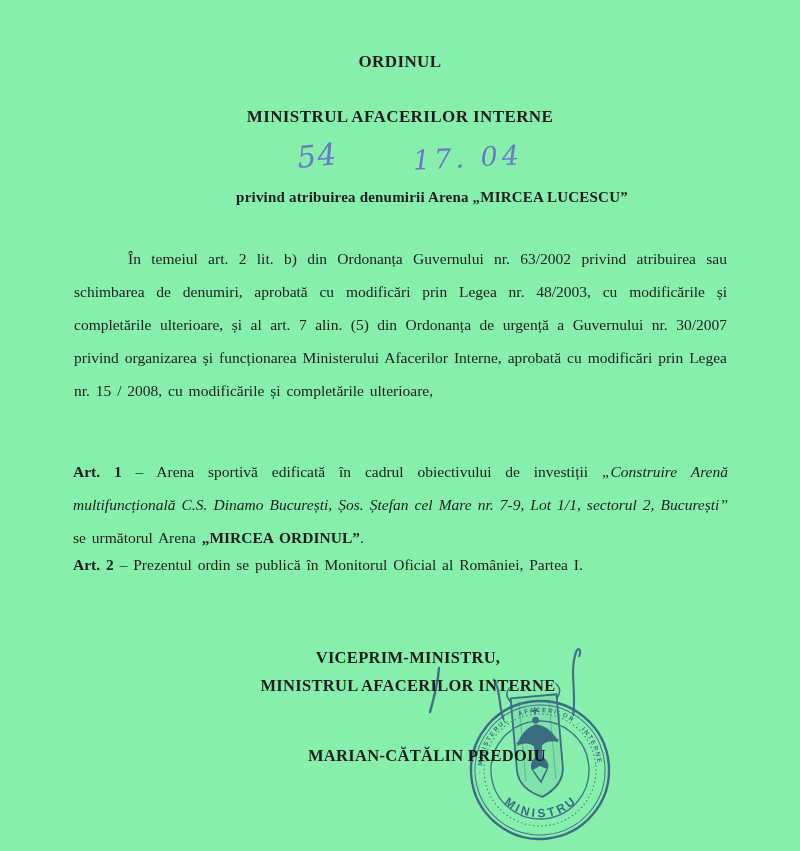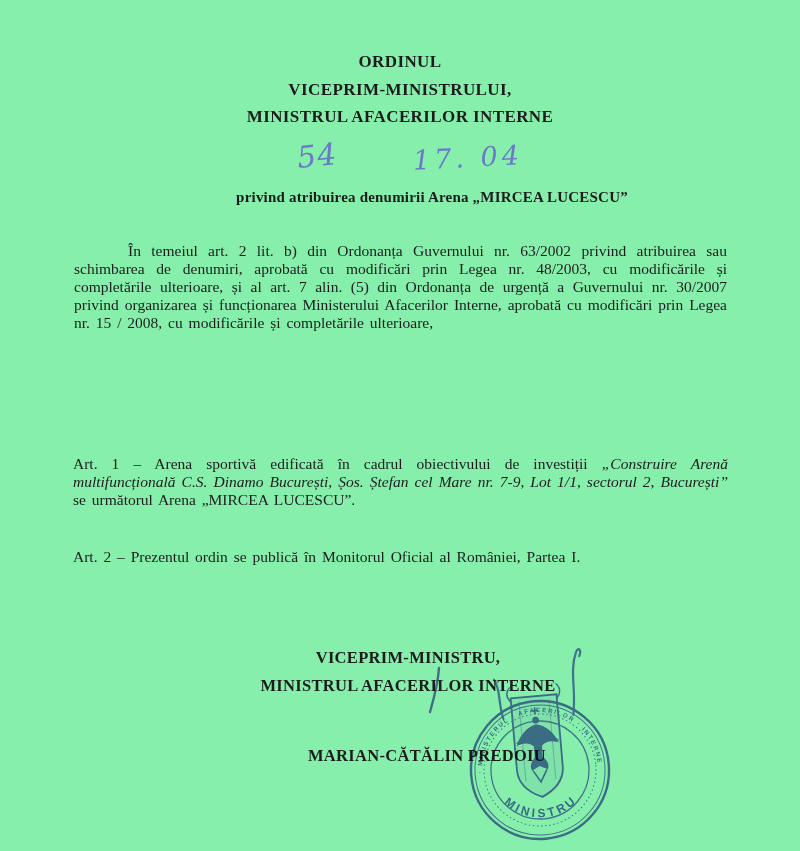--- a/index.html
+++ b/index.html
@@ -2,59 +2,58 @@
 <html><head>
 <meta charset="utf-8">
 <style>
   html,body{margin:0;padding:0;background:#ffffff;}
   .page{
     position:relative;width:800px;height:851px;background:#86efac;
     font-family:"Liberation Serif","DejaVu Serif",serif;color:#1c1c1c;overflow:hidden;
   }
   .abs{position:absolute;}
   .c{left:0;width:100%;text-align:center;}
-  .b{font-weight:400;}
+  .b{font-weight:700;}
   .i{font-style:italic;}
   .title-line{font-size:17px;font-weight:700;letter-spacing:.4px;}
   .nr-line{font-size:17px;font-weight:700;letter-spacing:.3px;}
   .dots{letter-spacing:1.2px;font-weight:700;}
   .subject{font-size:15px;font-weight:700;letter-spacing:.2px;padding-left:32px;}
   .bodytext{
-    font-size:15.5px;line-height:18px;text-align:justify;
+    font-size:15.5px;line-height:33px;text-align:justify;
     word-spacing:2px;
   }
   .order-clause{font-size:16px;font-weight:700;letter-spacing:.2px;}
   .article{left:73px;right:72px;}
   .sig{font-size:16.5px;font-weight:700;letter-spacing:.3px;}
   .handwriting{
     font-family:"DejaVu Serif",serif;font-style:italic;
     color:#6a6fc9;opacity:.92;
   }
   .hw-nr{font-size:30px;transform:rotate(-6deg);letter-spacing:1px;}
   .hw-date{font-size:27px;transform:rotate(-3deg);letter-spacing:4px;}
   .stamp-wrap{mix-blend-mode:multiply;}
 </style>
 </head>
 <body>
 
 <div class="page">
 
   <div class="abs c title-line" style="top:52px">ORDINUL</div>
-  <div class="abs c title-line" style="top:80px">VICEPRIM-MINISTRULUI,</div>
   <div class="abs c title-line" style="top:107px">MINISTRUL AFACERILOR INTERNE</div>
 
   <div class="abs handwriting hw-nr" style="left:297px;top:138px">54</div>
   <div class="abs handwriting hw-date" style="left:413px;top:142px">17. 04</div>
 
   <div class="abs c subject" style="top:189px">privind atribuirea denumirii Arena „MIRCEA LUCESCU”</div>
 
   <div class="abs bodytext" style="top:242px;left:74px;right:73px;text-indent:54px">În temeiul art. 2 lit. b) din Ordonanța Guvernului nr. 63/2002 privind atribuirea sau schimbarea de denumiri, aprobată cu modificări prin Legea nr. 48/2003, cu modificările și completările ulterioare, și al art. 7 alin. (5) din Ordonanța de urgență a Guvernului nr. 30/2007 privind organizarea și funcționarea Ministerului Afacerilor Interne, aprobată cu modificări prin Legea nr. 15 / 2008, cu modificările și completările ulterioare,</div>
 
 
-  <div class="abs bodytext article" style="top:455px"><span class="b">Art.&nbsp;1 </span><span>– Arena sportivă edificată în cadrul obiectivului de investiții </span><span class="i">„Construire Arenă multifuncțională C.S. Dinamo București, Șos. Ștefan cel Mare nr. 7-9, Lot 1/1, sectorul 2, București”</span><span> se următorul Arena </span><span class="b">„MIRCEA LUCESCU”</span><span>.</span></div>
+  <div class="abs bodytext article" style="top:455px"><span class="b">Art.&nbsp;1 </span><span>– Arena sportivă edificată în cadrul obiectivului de investiții </span><span class="i">„Construire Arenă multifuncțională C.S. Dinamo București, Șos. Ștefan cel Mare nr. 7-9, Lot 1/1, sectorul 2, București”</span><span> se următorul Arena </span><span class="b">„MIRCEA ORDINUL”</span><span>.</span></div>
 
   <div class="abs bodytext article" style="top:548px"><span class="b">Art.&nbsp;2 </span><span>– Prezentul ordin se publică în Monitorul Oficial al României, Partea I.</span></div>
 
   <div class="abs c sig" style="top:648px;transform:translateX(8px)">VICEPRIM-MINISTRU,</div>
   <div class="abs c sig" style="top:676px;transform:translateX(8px)">MINISTRUL AFACERILOR INTERNE</div>
   <div class="abs c sig" style="top:746px;transform:translateX(27px)">MARIAN-CĂTĂLIN PREDOIU</div>
 
   <div class="abs stamp-wrap" style="left:420px;top:630px">
     <svg width="230" height="225" viewBox="0 0 230 225">
       <defs>

